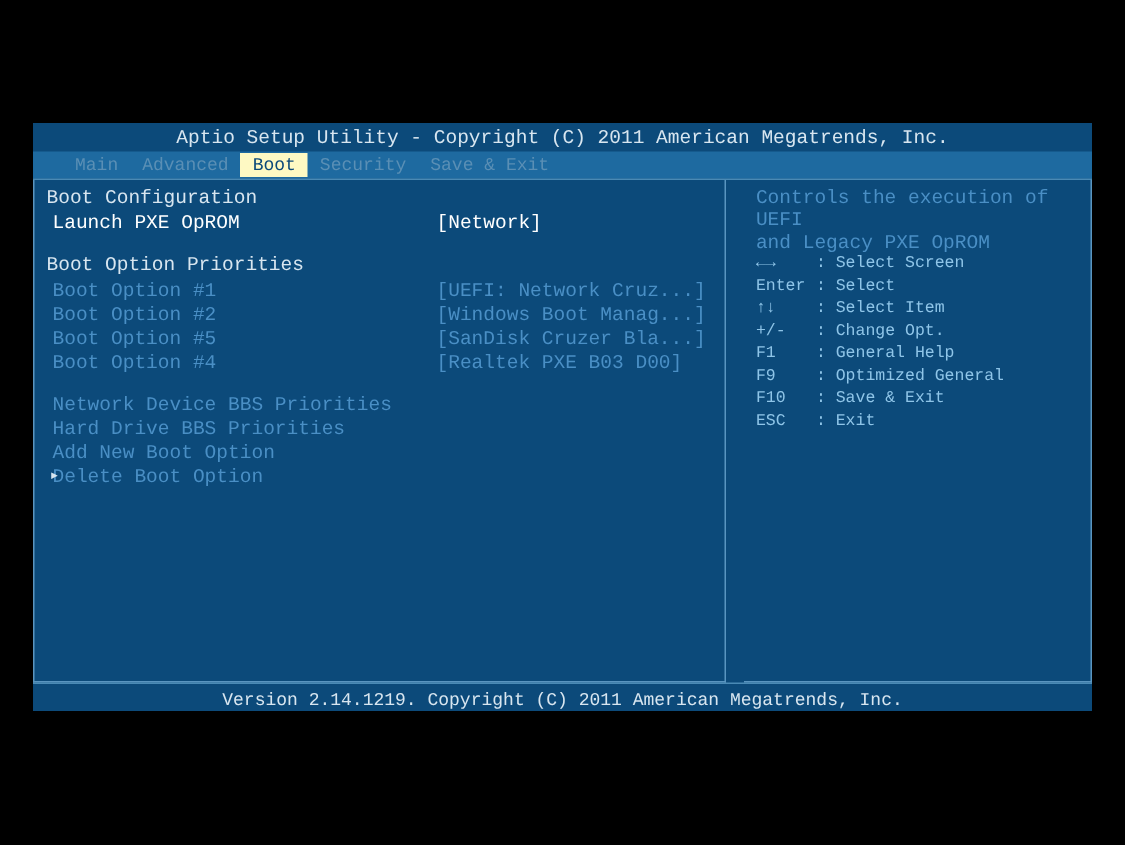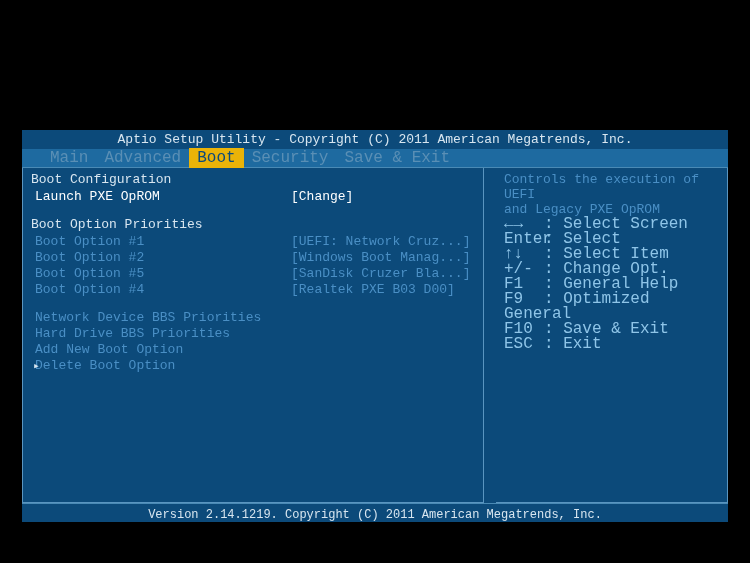--- a/index.html
+++ b/index.html
@@ -12,42 +12,41 @@
   overflow: hidden;
   position: relative;
 }
 .screen {
   position: absolute;
   top: 82px;
   left: 22px;
   width: 706px;
   height: 392px;
   background: #0c4a7a;
-  margin-top: 48px;
 }
 .title-bar {
   color: #d8e6f0;
   text-align: center;
   padding: 2px 0;
   font-size: 13px;
 }
 .tab-row {
   background: #1e6aa0;
   display: flex;
   padding-left: 20px;
   height: 18px;
   align-items: center;
 }
 .tab {
   padding: 1px 8px;
   color: #5a8fb5;
-  font-size: 16px;
+  font-size: 12px;
 }
 .tab.active {
-  background: #eab308;
+  background: #fef9c3;
   color: #0c4a7a;
 }
 .main-area {
   display: flex;
   height: 336px;
   border-top: 1px solid #4a8ab5;
   gap: 12px;
 }
 .left-pane {
   width: 470px;
@@ -97,21 +96,21 @@
   color: #d8e6f0;
   font-size: 11px;
 }
 .help-text {
   color: #4a8fc5;
   line-height: 15px;
 }
 .key-help {
   color: #8fc5e8;
   line-height: 15px;
-  font-size: 16px;
+  font-size: 11px;
 }
 .key-help .key {
   display: inline-block;
   width: 40px;
 }
 .footer {
   color: #d8e6f0;
   text-align: center;
   padding: 4px 0;
   font-size: 12px;
@@ -130,21 +129,21 @@
     <div class="tab active">Boot</div>
     <div class="tab">Security</div>
     <div class="tab">Save &amp; Exit</div>
   </div>
 
   <div class="main-area">
     <div class="left-pane">
       <div class="section-heading">Boot Configuration</div>
       <div class="option-row selected">
         <span class="option-label">Launch PXE OpROM</span>
-        <span class="option-value">[Change]</span>
+        <span class="option-value">[Network]</span>
       </div>
       <div class="spacer"></div>
       <div class="section-heading">Boot Option Priorities</div>
       <div class="option-row">
         <span class="option-label">Boot Option #1</span>
         <span class="option-value">[UEFI: Network Cruz...]</span>
       </div>
       <div class="option-row">
         <span class="option-label">Boot Option #2</span>
         <span class="option-value">[Windows Boot Manag...]</span>

